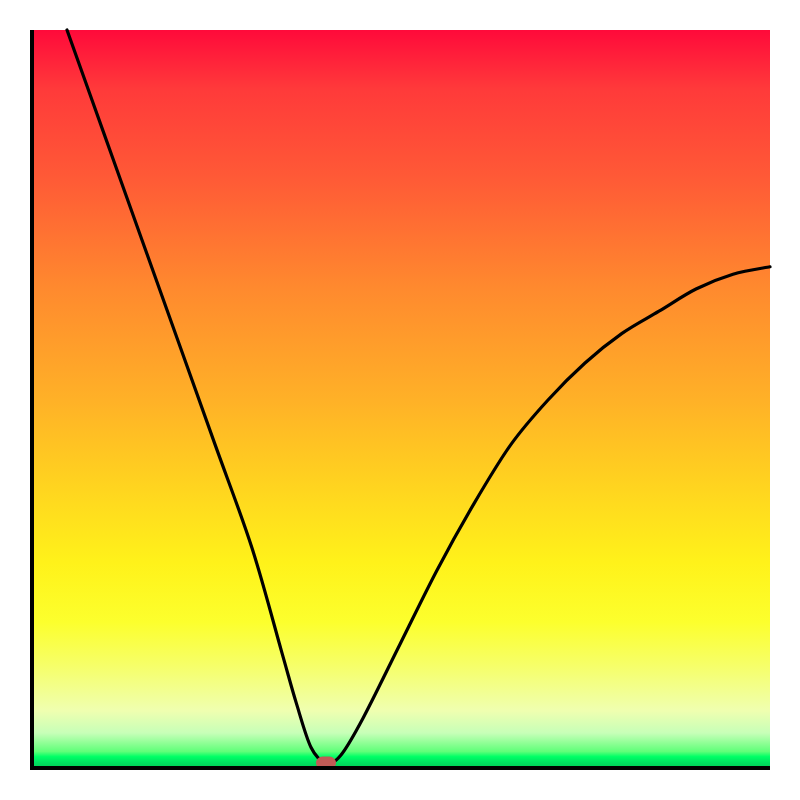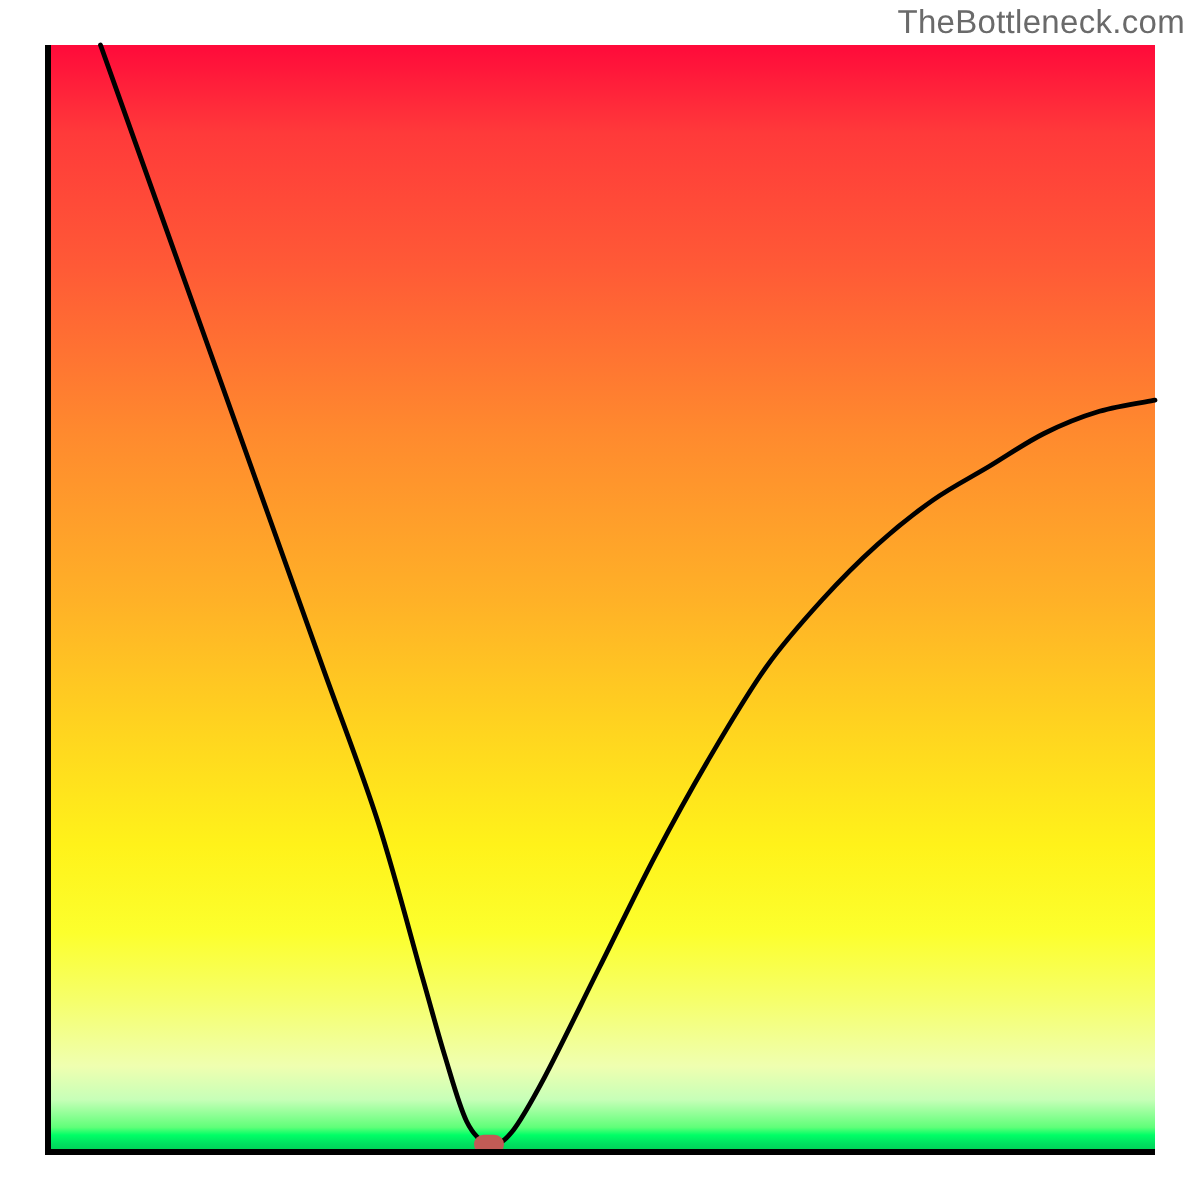--- a/index.html
+++ b/index.html
@@ -79,21 +79,20 @@
     border-radius: 7px;
     background: #c15b56;
     transform: translate(-50%, -50%);
   }
 </style>
 </head>
 <body>
 
 <div class="container">
 
-  <div class="watermark">TheBottleneck.com</div>
 
   <div class="plot-frame">
     <div class="plot-bg"></div>
 
     <svg class="curve" viewBox="0 0 740 740" preserveAspectRatio="none">
       <path id="curve-path" fill="none" stroke="#000" stroke-width="3.2" stroke-linejoin="round" stroke-linecap="round" d="M 37 0 C 43.166666666666664 17.26666666666667, 61.666666666666664 69.06666666666669, 74 103.60000000000002 C 86.33333333333333 138.13333333333335, 98.66666666666667 172.6666666666667, 111 207.20000000000005 C 123.33333333333333 241.73333333333338, 135.66666666666666 276.2666666666667, 148 310.8 C 160.33333333333334 345.3333333333333, 172.66666666666666 379.8666666666667, 185 414.4 C 197.33333333333334 448.9333333333333, 210.9 483.46666666666664, 222 518 C 233.1 552.5333333333333, 244.20000000000002 595.7, 251.60000000000002 621.6 C 259 647.5, 261.46666666666664 657.3666666666667, 266.4 673.4 C 271.3333333333333 689.4333333333333, 276.26666666666665 707.9333333333333, 281.2 717.8 C 286.1333333333333 727.6666666666666, 291.06666666666666 731.3666666666667, 296 732.6 C 300.93333333333334 733.8333333333334, 304.6333333333333 732.6, 310.8 725.2 C 316.9666666666667 717.8000000000001, 323.1333333333333 706.7, 333 688.2 C 342.8666666666667 669.7, 357.66666666666663 638.8666666666667, 370 614.2 C 382.33333333333337 589.5333333333334, 394.66666666666674 563.6333333333334, 407.00000000000006 540.2 C 419.33333333333337 516.7666666666667, 431.6666666666667 494.5666666666667, 444 473.6 C 456.3333333333333 452.6333333333333, 468.6666666666667 431.66666666666663, 481 414.4 C 493.3333333333333 397.1333333333333, 505.6666666666667 383.56666666666666, 518 370 C 530.3333333333334 356.43333333333334, 542.6666666666666 344.0999999999999, 555 332.99999999999994 C 567.3333333333334 321.9, 579.6666666666666 312.03333333333336, 592 303.40000000000003 C 604.3333333333334 294.7666666666667, 616.6666666666666 288.6, 629 281.2 C 641.3333333333334 273.79999999999995, 653.6666666666666 265.1666666666667, 666 259 C 678.3333333333334 252.83333333333334, 690.6666666666666 247.9, 703 244.2 C 715.3333333333334 240.49999999999997, 733.8333333333334 238.0333333333333, 740 236.79999999999995"></path>
     </svg>
 
     <div id="marker" class="marker" style="left: 296px; top: 732.6px; background: rgb(193, 91, 86);"></div>
 

